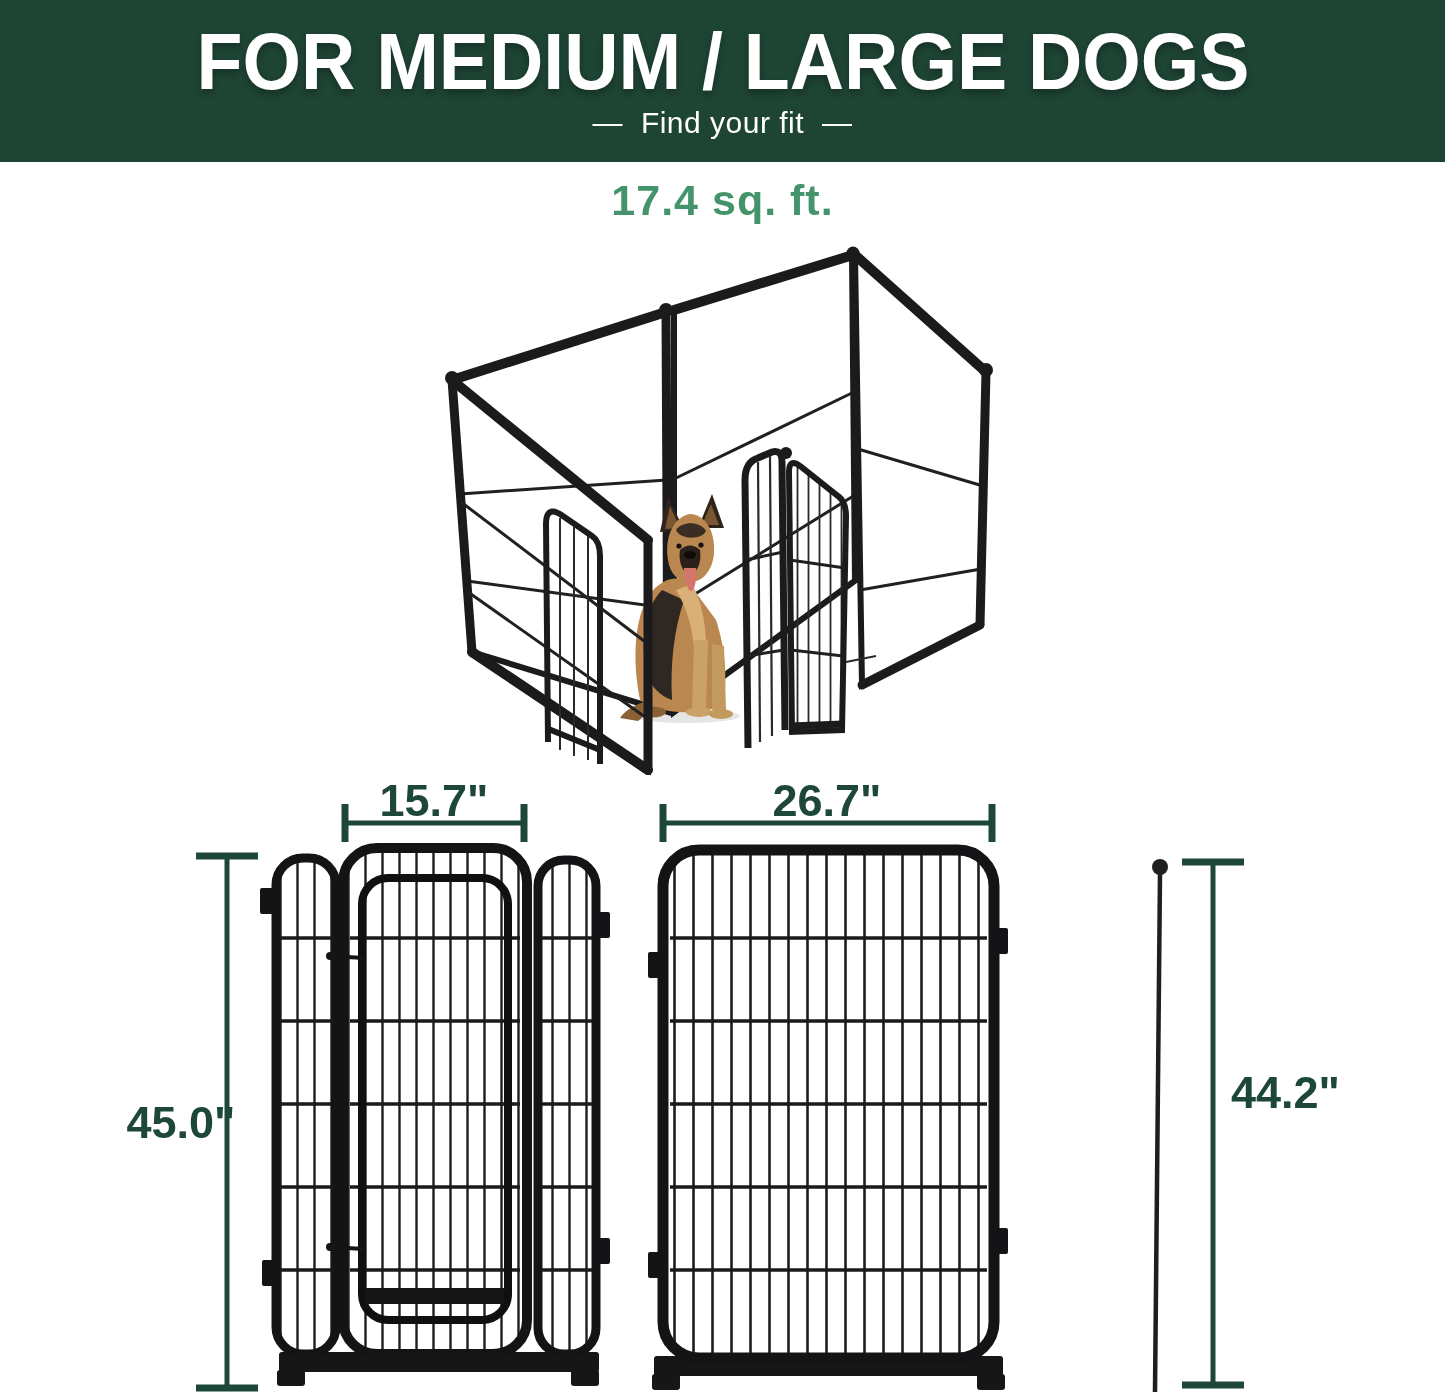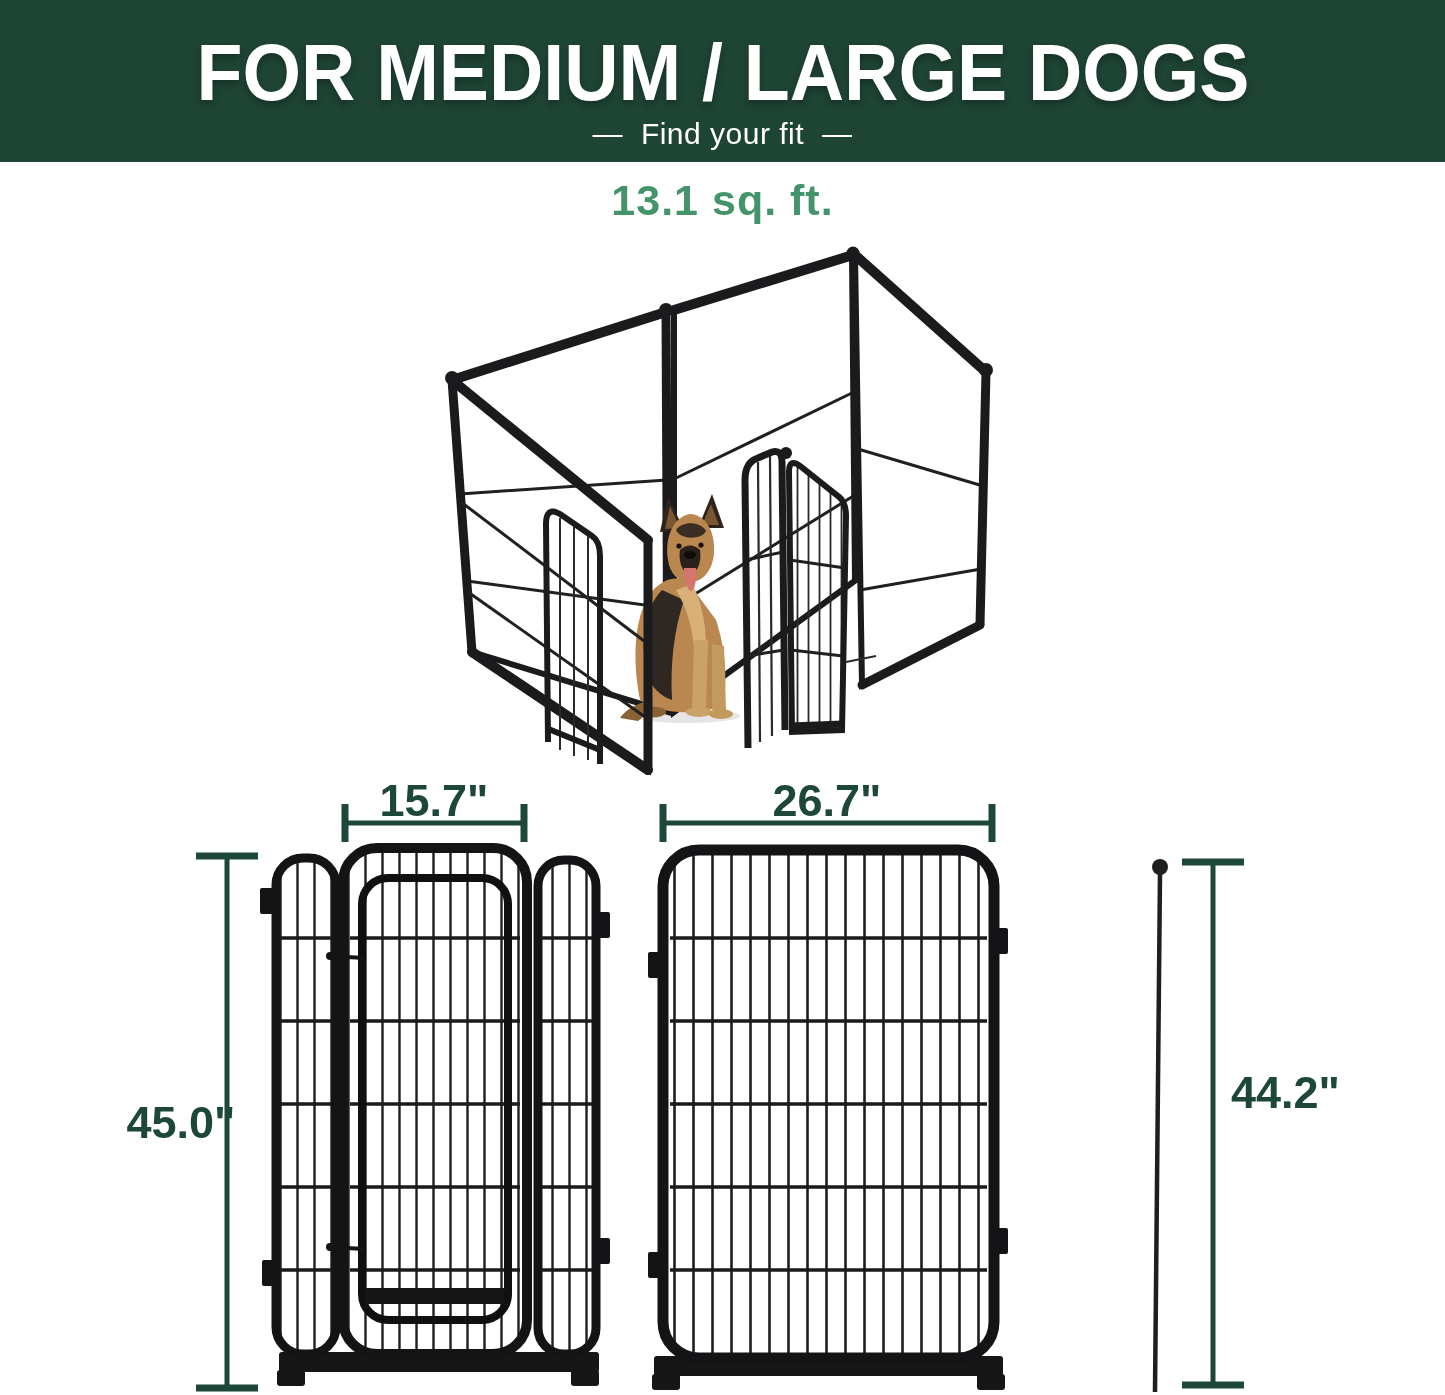--- a/index.html
+++ b/index.html
@@ -1,20 +1,20 @@
 <!DOCTYPE html>
 <html><head>
 <meta charset="utf-8">
 <style>
   html,body{margin:0;padding:0;background:#ffffff;}
   .page{position:relative;width:1445px;height:1395px;background:#ffffff;overflow:hidden;
         font-family:"Liberation Sans", sans-serif;}
   
   .banner{position:absolute;top:0;left:0;width:1445px;height:162px;background:#1e4434;
-          display:flex;flex-direction:column;align-items:center;justify-content:center;}
+          display:flex;flex-direction:column;align-items:center;justify-content:flex-start;}
   .title{margin:0;margin-top:22px;color:#ffffff;font-size:80px;line-height:80px;font-weight:bold;
          letter-spacing:0px;transform:scaleX(0.94);transform-origin:center;white-space:nowrap;
          text-shadow:0 4px 8px rgba(0,0,0,0.28);}
   .subtitle{margin-top:4px;color:#ffffff;font-size:30px;font-weight:400;letter-spacing:0.5px;
             display:flex;align-items:center;}
   .subtitle .dash{margin:0 18px;font-weight:400;}
   
   .area-label{position:absolute;top:176px;left:0;width:1445px;text-align:center;
               color:#44946b;font-size:43px;font-weight:bold;letter-spacing:1px;}
   
@@ -34,21 +34,21 @@
 
   <header class="banner">
     <h1 class="title">FOR MEDIUM / LARGE DOGS</h1>
     <div class="subtitle">
       <span class="dash">—</span>
       <span>Find your fit</span>
       <span class="dash">—</span>
     </div>
   </header>
 
-  <div class="area-label">13.1 sq. ft.</div>
+  <div class="area-label">17.4 sq. ft.</div>
 
   <svg class="pen-svg" viewBox="0 230 1445 560">
     <defs>
       <pattern id="wf" width="11" height="12" patternUnits="userSpaceOnUse">
         <line x1="5.5" y1="0" x2="5.5" y2="12" stroke="#2a2a2c" stroke-width="1.8"></line>
       </pattern>
       <pattern id="wn" width="13" height="12" patternUnits="userSpaceOnUse">
         <line x1="6.5" y1="0" x2="6.5" y2="12" stroke="#232325" stroke-width="2"></line>
       </pattern>
       <pattern id="pv17" width="17" height="12" patternUnits="userSpaceOnUse">

